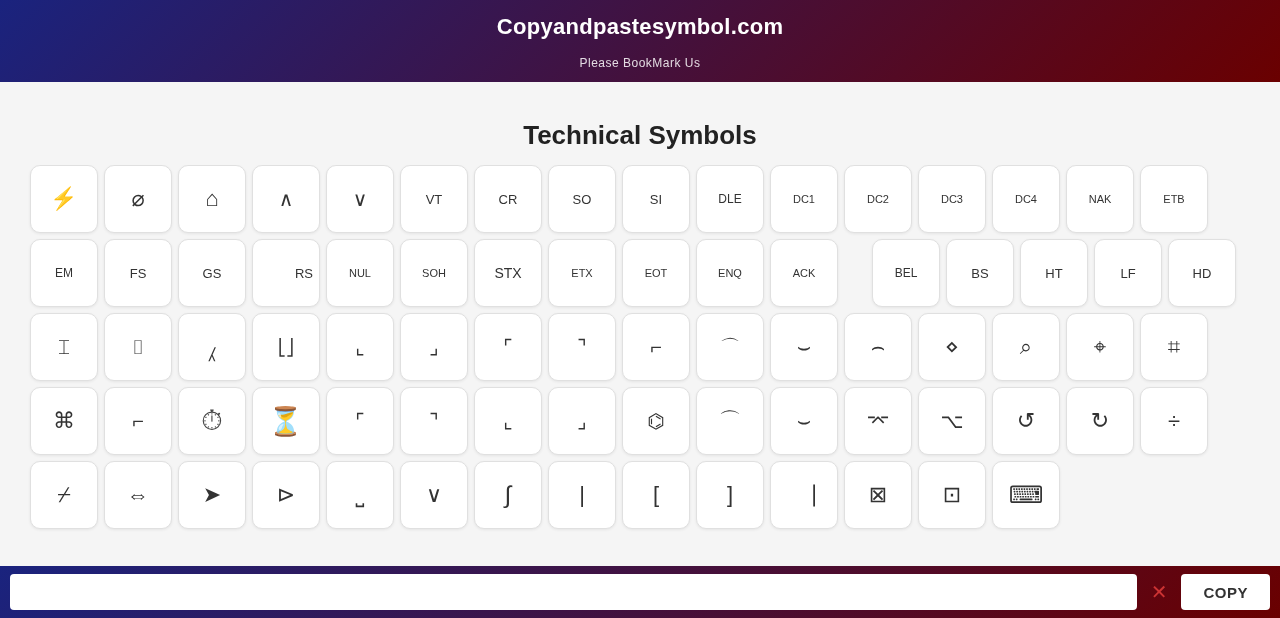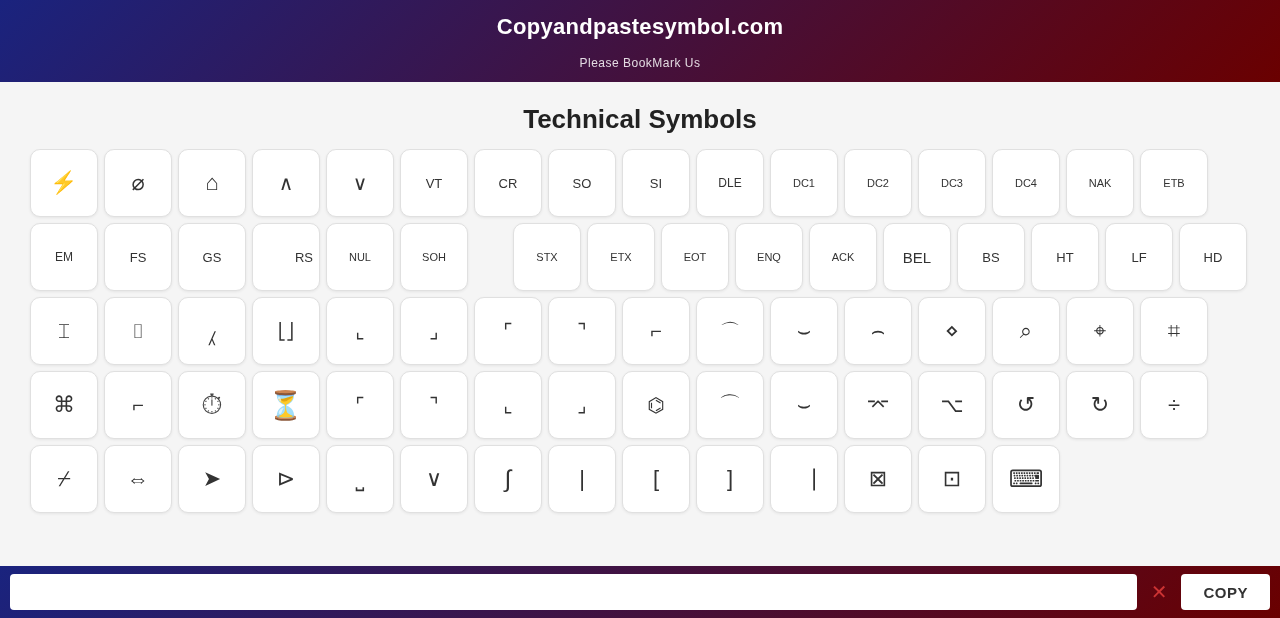--- a/index.html
+++ b/index.html
@@ -26,20 +26,21 @@
       margin-top: 16px;
       letter-spacing: 0.5px;
     }
 
     .page-title {
       text-align: center;
       font-size: 26px;
       font-weight: 700;
       color: #222;
       padding: 22px 8px 14px;
+      margin-top: 16px;
     }
 
     .symbols-container {
       padding: 0 30px 10px;
       overflow-y: auto;
       max-height: 490px;
     }
 
     .symbols-grid {
       display: flex;
@@ -140,26 +141,26 @@
       <button class="symbol-btn" style="font-size: 11px;">DC3</button>
       <button class="symbol-btn" style="font-size: 11px; text-align: right;">DC4</button>
       <button class="symbol-btn" style="font-size: 11px;">NAK</button>
       <button class="symbol-btn" style="font-size: 11px;">ETB</button>
       <button class="symbol-btn" style="font-size: 12px;">EM</button>
       <button class="symbol-btn" style="font-size: 13px;">FS</button>
       <button class="symbol-btn" style="font-size: 13px;">GS</button>
       <button class="symbol-btn" style="font-size: 13px; padding-left: 36px;">RS</button>
       <button class="symbol-btn" style="font-size: 11px;">NUL</button>
       <button class="symbol-btn" style="font-size: 11px;">SOH</button>
-      <button class="symbol-btn" style="font-size: 11px; margin-left: 39px;">STX</button>
+      <button class="symbol-btn" style="font-size: 14px;">STX</button>
       <button class="symbol-btn" style="font-size: 11px;">ETX</button>
       <button class="symbol-btn" style="font-size: 11px;">EOT</button>
       <button class="symbol-btn" style="font-size: 11px;">ENQ</button>
       <button class="symbol-btn" style="font-size: 11px;">ACK</button>
-      <button class="symbol-btn" style="font-size: 15px;">BEL</button>
+      <button class="symbol-btn" style="font-size: 12px; margin-left: 28px;">BEL</button>
       <button class="symbol-btn" style="font-size: 13px;">BS</button>
       <button class="symbol-btn" style="font-size: 13px;">HT</button>
       <button class="symbol-btn" style="font-size: 13px;">LF</button>
       <button class="symbol-btn" style="font-size: 13px;">HD</button>
       <button class="symbol-btn" style="font-size: 20px;">⌶</button>
       <button class="symbol-btn" style="font-size: 20px;">⌷</button>
       <button class="symbol-btn" style="font-size: 22px;">⁁</button>
       <button class="symbol-btn" style="font-size: 16px;">⎣⎦</button>
       <button class="symbol-btn" style="font-size: 20px;">⌞</button>
       <button class="symbol-btn" style="font-size: 20px;">⌟</button>

